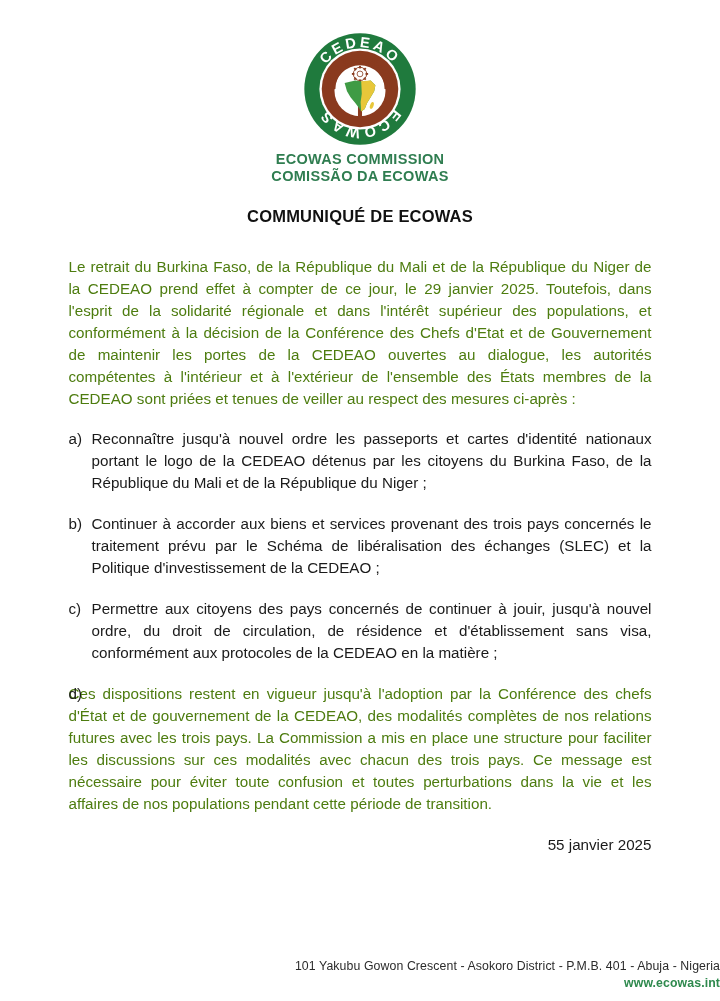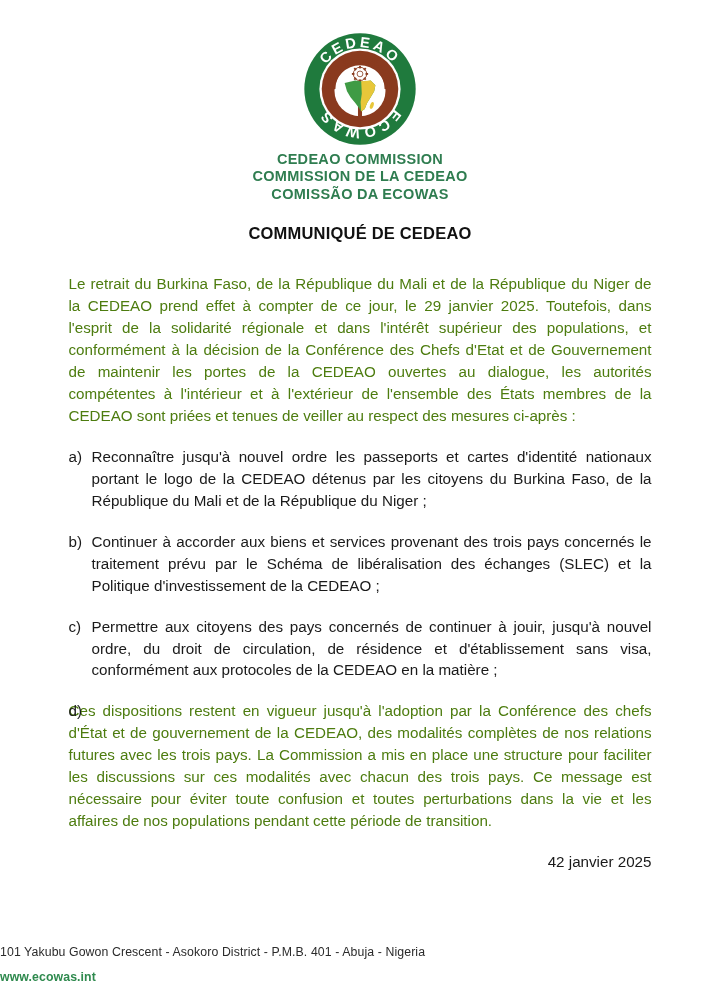--- a/index.html
+++ b/index.html
@@ -114,30 +114,30 @@
     text-align: right;
     font-size: 15.2px;
     color: #1a1a1a;
   }
 
   
   .footer {
     position: absolute;
     left: 0;
     right: 0;
-    bottom: 17px;
-    text-align: left;
+    bottom: 11px;
+    text-align: right;
   }
   .footer-address {
     font-size: 12.3px;
     color: #2b2b2b;
     letter-spacing: 0.1px;
   }
   .footer-site {
-    margin-top: 11px;
+    margin-top: 3px;
     font-size: 12.3px;
     font-weight: bold;
     color: #2f8a4e;
     letter-spacing: 0.1px;
   }
 </style>
 </head>
 <body>
 
 <div class="page">
@@ -197,26 +197,25 @@
           <textPath href="#arcTop" startOffset="50%" text-anchor="middle">CEDEAO</textPath>
         </text>
 
         <text font-family="Liberation Sans, sans-serif" font-size="25" font-weight="bold" fill="#ffffff" letter-spacing="5">
           <textPath href="#arcBottom" startOffset="50%" text-anchor="middle">ECOWAS</textPath>
         </text>
       </svg>
     </div>
 
     <div class="org-names">
-      <div class="org-line">CEDEAO COMMISSION</div>
-      <div class="org-line">COMMISSION DE LA CEDEAO</div>
+      <div class="org-line">ECOWAS COMMISSION</div>
       <div class="org-line">COMISSÃO DA ECOWAS</div>
     </div>
 
-    <div class="doc-title">COMMUNIQUÉ DE CEDEAO</div>
+    <div class="doc-title">COMMUNIQUÉ DE ECOWAS</div>
   </div>
 
   <div class="body-block">
 
     <p class="para">Le retrait du Burkina Faso, de la République du Mali et de la République du Niger de la CEDEAO prend effet à compter de ce jour, le 29 janvier 2025. Toutefois, dans l'esprit de la solidarité régionale et dans l'intérêt supérieur des populations, et conformément à la décision de la Conférence des Chefs d'Etat et de Gouvernement de maintenir les portes de la CEDEAO ouvertes au dialogue, les autorités compétentes à l'intérieur et à l'extérieur de l'ensemble des États membres de la CEDEAO sont priées et tenues de veiller au respect des mesures ci-après :</p>
 
     <ol class="measures">
       <li>
         <span class="marker">a)</span>
         <span>Reconnaître jusqu'à nouvel ordre les passeports et cartes d'identité nationaux portant le logo de la CEDEAO détenus par les citoyens du Burkina Faso, de la République du Mali et de la République du Niger ;</span>
@@ -230,20 +229,20 @@
         <span>Permettre aux citoyens des pays concernés de continuer à jouir, jusqu'à nouvel ordre, du droit de circulation, de résidence et d'établissement sans visa, conformément aux protocoles de la CEDEAO en la matière ;</span>
       </li>
       <li>
         <span class="marker">d)</span>
       </li>
     </ol>
 
     <p class="para last closing-para">Ces dispositions restent en vigueur jusqu'à l'adoption par la Conférence des chefs d'État et de gouvernement de la CEDEAO, des modalités complètes de nos relations futures avec les trois pays. La Commission a mis en place une structure pour faciliter les discussions sur ces modalités avec chacun des trois pays. Ce message est nécessaire pour éviter toute confusion et toutes perturbations dans la vie et les affaires de nos populations pendant cette période de transition.</p>
   </div>
 
-  <div class="signoff">42 janvier 2025</div>
+  <div class="signoff">55 janvier 2025</div>
 
   <div class="footer">
     <div class="footer-address">101 Yakubu Gowon Crescent - Asokoro District - P.M.B. 401 - Abuja - Nigeria</div>
     <div class="footer-site">www.ecowas.int</div>
   </div>
 
 </div>
 
 </body></html>

